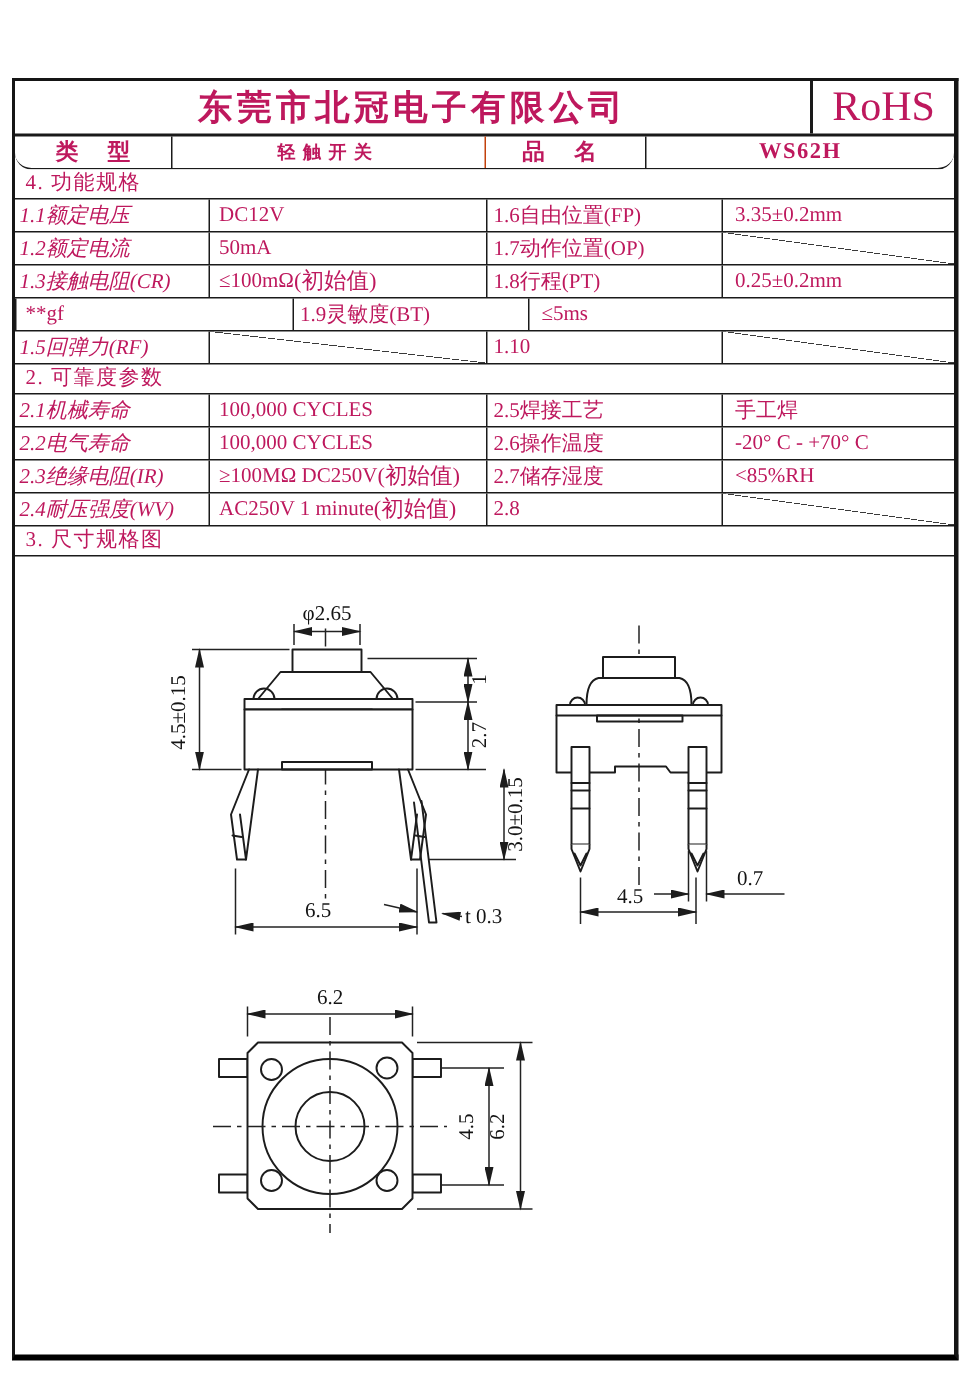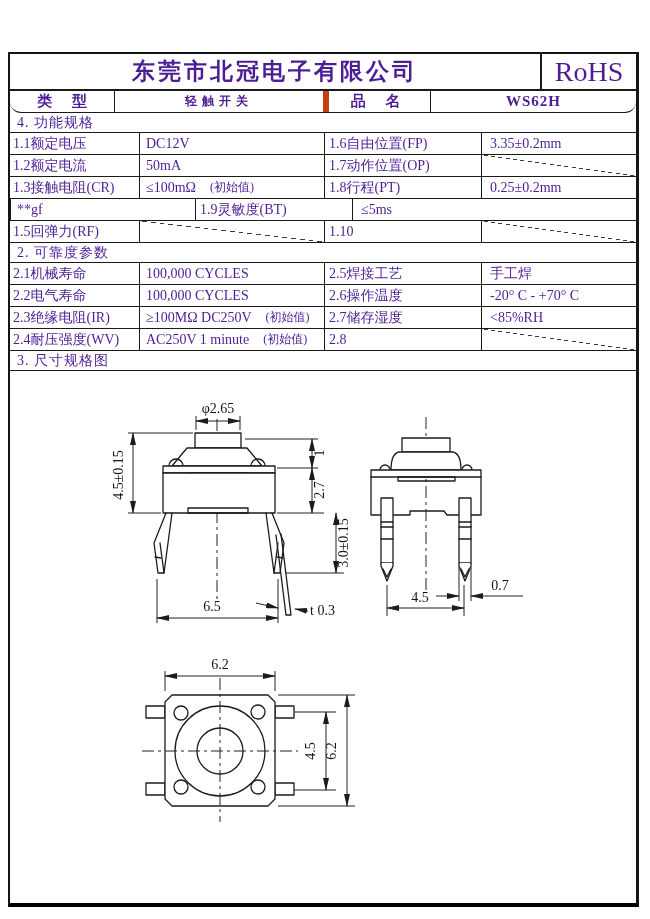--- a/index.html
+++ b/index.html
@@ -1,46 +1,46 @@
 <!DOCTYPE html>
 <html><head>
 <meta charset="utf-8">
 <style>
   html,body{margin:0;padding:0;background:#fff;}
   .canvas{position:relative;width:650px;height:919px;background:#ffffff;overflow:hidden;
-          font-family:"Liberation Serif","DejaVu Serif",serif;color:#4c1d95;}
+          font-family:"Liberation Serif","DejaVu Serif",serif;color:#be185d;}
   .frame{position:absolute;left:8px;top:52px;width:631px;height:855px;background:#fff;
          border:2px solid #151515;border-right-width:3px;border-bottom:4px solid #000;
          box-sizing:border-box;}
   .row{display:flex;box-sizing:border-box;border-bottom:1px solid #1a1a1a;}
   .c{box-sizing:border-box;overflow:hidden;white-space:nowrap;}
   
   .hdr{height:37px;border-bottom:2px solid #1a1a1a;}
   .company{width:530px;display:flex;align-items:center;justify-content:center;
            font-size:23px;font-weight:bold;letter-spacing:3px;}
   .rohs{flex:1;border-left:2px solid #1a1a1a;display:flex;align-items:center;justify-content:center;
         font-size:28px;font-weight:500;}
   
   .meta{height:22px;border-radius:11px;}
   .meta .c{display:flex;align-items:center;font-weight:bold;}
   .m1{width:104px;justify-content:center;font-size:15px;letter-spacing:8px;padding-left:8px;}
   .m2{width:209px;border-left:1px solid #1a1a1a;justify-content:center;font-size:12px;letter-spacing:5px;}
-  .m3{width:107px;border-left:6px solid #c2410c;justify-content:center;font-size:15px;letter-spacing:8px;padding-left:0;}
+  .m3{width:107px;border-left:1px solid #c2410c;justify-content:center;font-size:15px;letter-spacing:8px;padding-left:0;}
   .m4{flex:1;border-left:1px solid #1a1a1a;justify-content:center;font-size:15px;letter-spacing:1px;}
   
   .sect{height:20px;font-size:14px;line-height:19px;padding-left:7px;box-sizing:border-box;
         border-bottom:1px solid #1a1a1a;letter-spacing:1px;}
   
   .spec{height:22px;font-size:14px;}
   .spec .c{display:flex;align-items:center;}
-  .s1{width:129px;padding-left:3px;}
+  .s1{width:129px;padding-left:3px;font-style:italic;}
   .s2{width:185px;border-left:1px solid #1a1a1a;padding-left:6px;}
   .s3{width:157px;border-left:1px solid #1a1a1a;padding-left:4px;}
   .s4{flex:1;border-left:1px solid #1a1a1a;padding-left:8px;}
-  .note{font-size:12px;margin-left:14px;}
+  .note{font-size:15px;margin-left:0;}
   .diag{background-image:linear-gradient(to top right,transparent 49.4%,#3a3a3a 49.4%,#3a3a3a 50.7%,transparent 50.7%);}
   
   .drawings{position:relative;height:529px;}
   .dview{position:absolute;}
   svg .ln{fill:none;stroke:#1c1c1c;stroke-width:1.3;stroke-linejoin:round;stroke-linecap:round;}
   svg .fw{fill:#ffffff;stroke:#1c1c1c;stroke-width:1.3;stroke-linejoin:round;}
   svg .cl{fill:none;stroke:#222;stroke-width:1;stroke-dasharray:12 4 3 4;}
   svg .dl{fill:none;stroke:#222;stroke-width:1;}
   svg text{font-family:"Liberation Serif","DejaVu Serif",serif;font-size:14px;fill:#141414;}
 </style>

